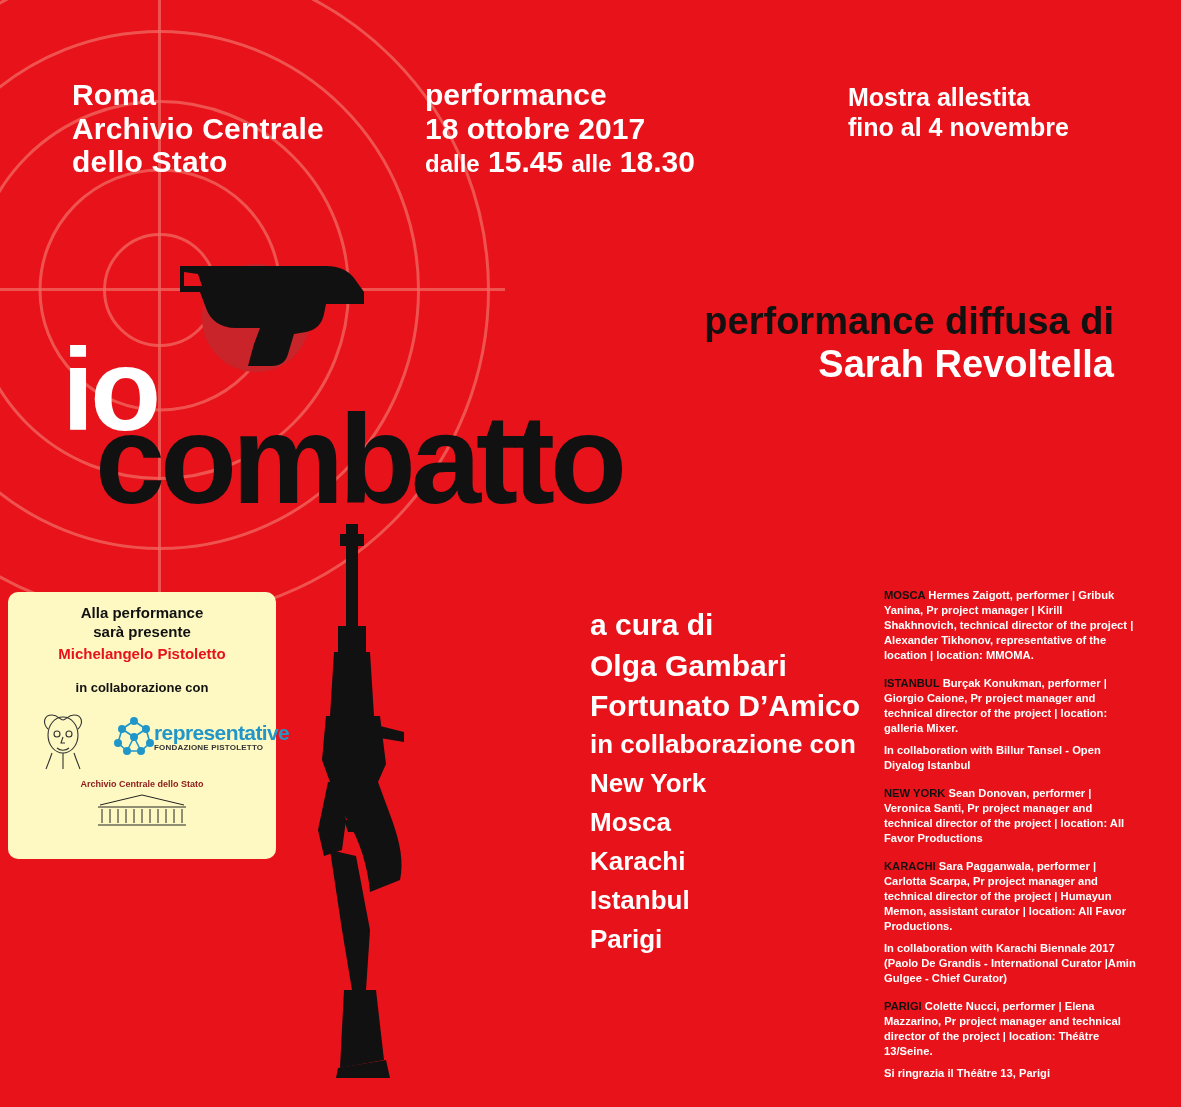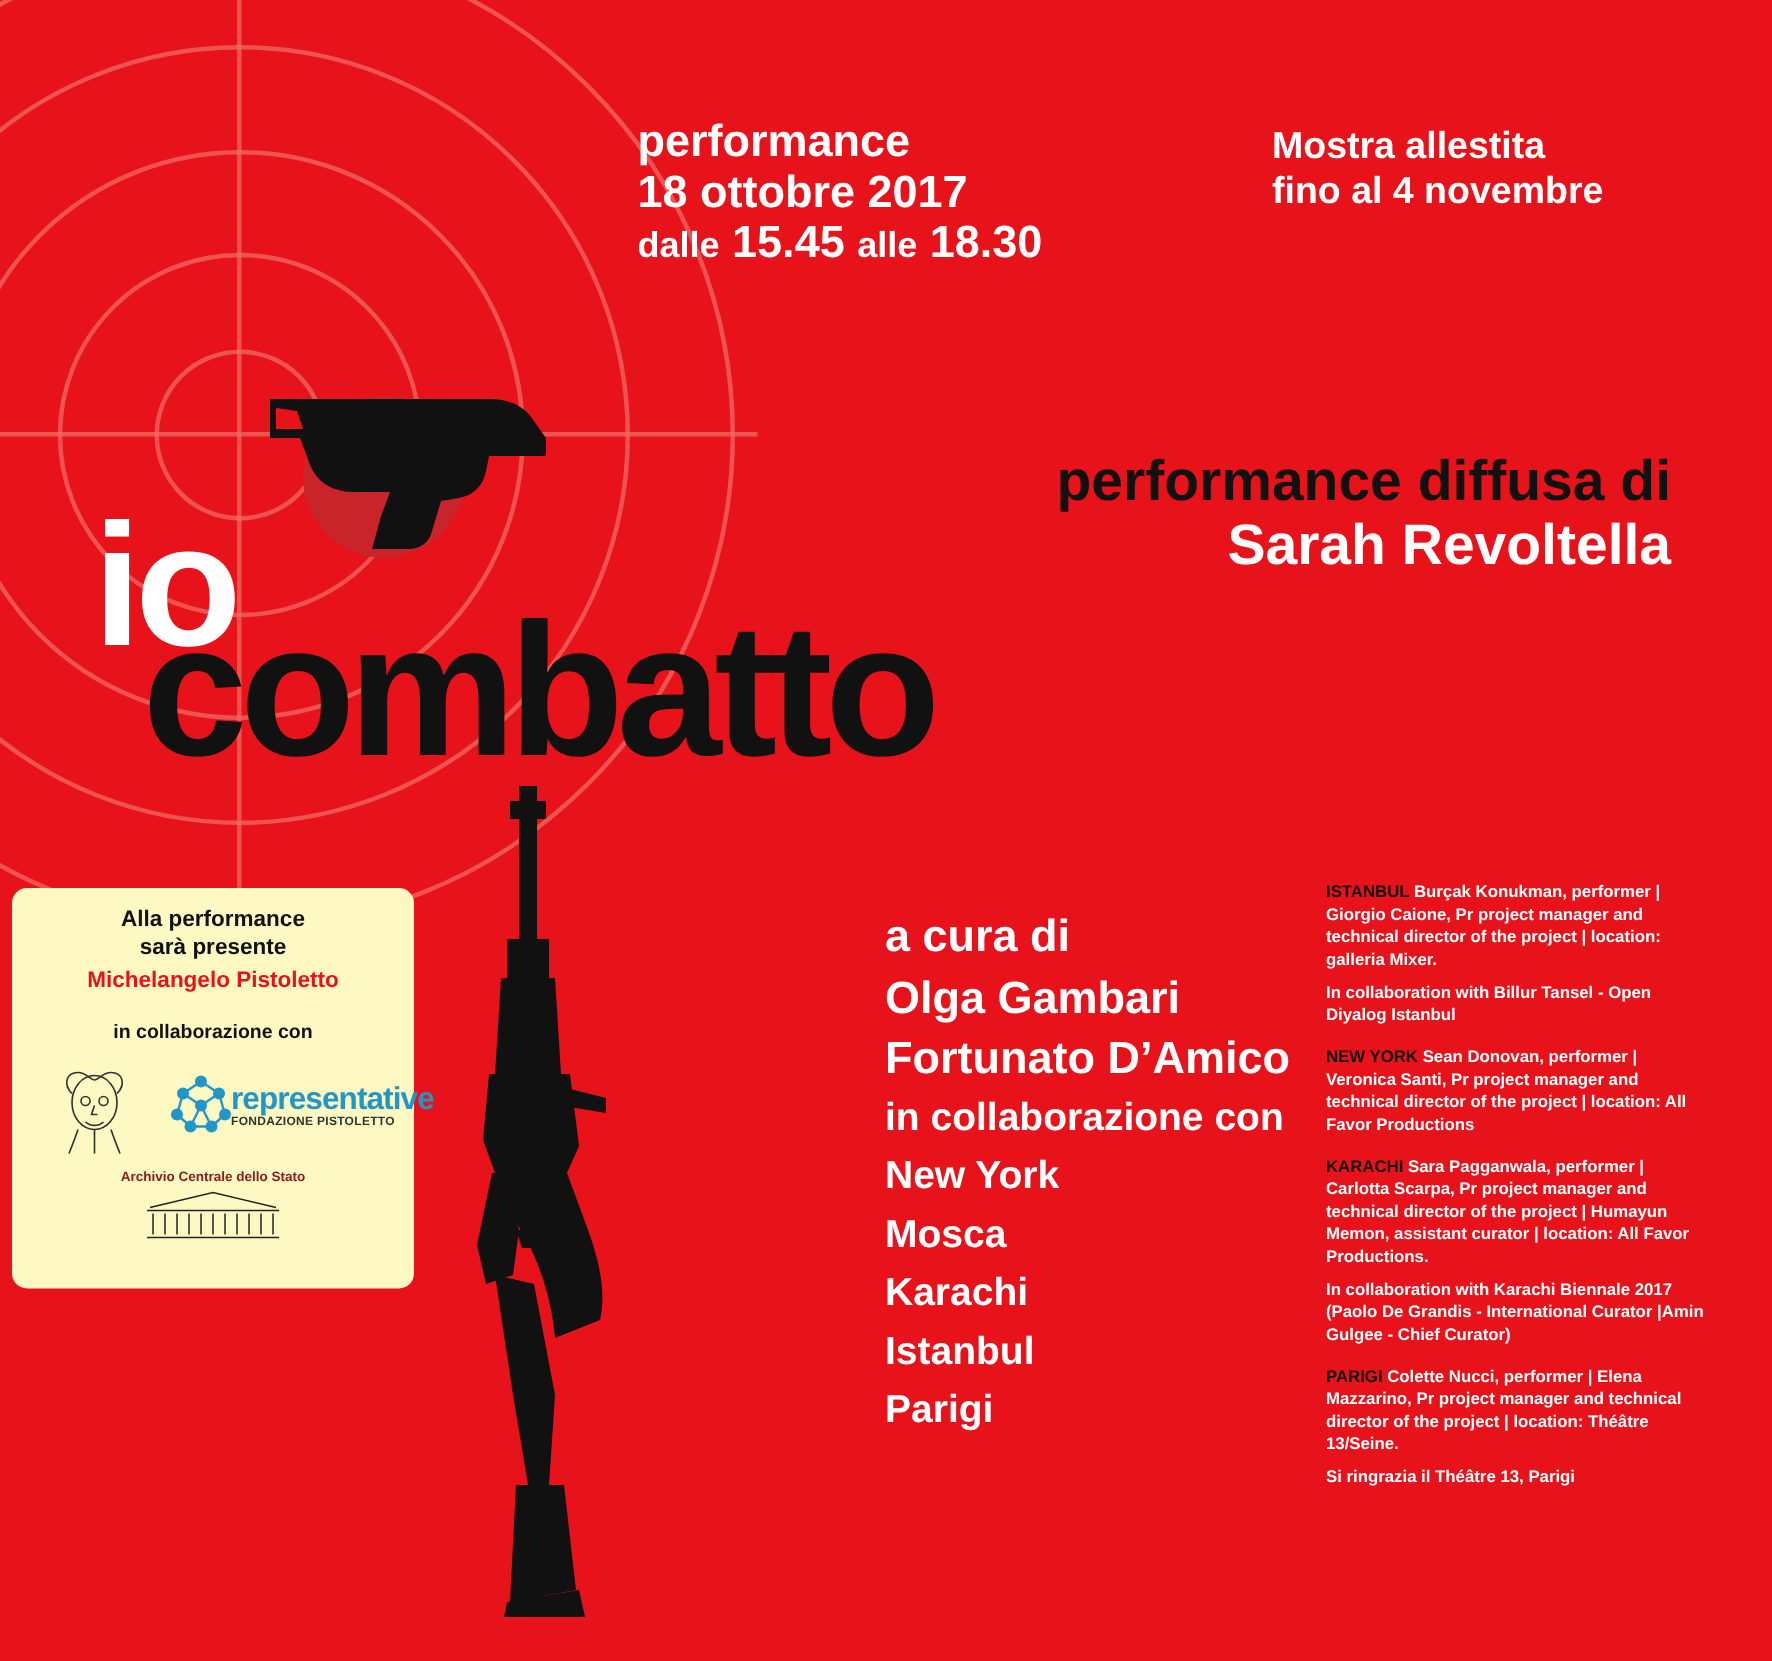--- a/index.html
+++ b/index.html
@@ -152,20 +152,25 @@
       <path fill="#111111" d="M44,300 L70,300 L72,312 L48,312 Z"></path>
 
       <path fill="#111111" d="M30,330 L56,336 L70,410 L66,470 L52,470 L42,410 Z"></path>
 
       <path fill="#111111" d="M44,470 L76,470 L84,540 L40,548 Z"></path>
 
       <path fill="#111111" d="M38,548 L86,540 L90,558 L36,558 Z"></path>
     </svg>
   </div>
 
+  <div id="hdr-left" class="hdr">
+    <div>Roma</div>
+    <div>Archivio Centrale</div>
+    <div>dello Stato</div>
+  </div>
 
   <div id="hdr-mid" class="hdr">
     <div class="big">performance</div>
     <div class="big">18 ottobre 2017</div>
     <div>
       <span class="small">dalle</span>
       <span class="big">15.45</span>
       <span class="small">alle</span>
       <span class="big">18.30</span>
     </div>
@@ -250,20 +255,24 @@
     <div>in collaborazione con</div>
     <div>New York</div>
     <div>Mosca</div>
     <div>Karachi</div>
     <div>Istanbul</div>
     <div>Parigi</div>
   </div>
 
   <div id="credits">
 
+    <div class="block">
+      <span class="city">MOSCA</span>
+      <span>Hermes Zaigott, performer | Gribuk Yanina, Pr project manager | Kirill Shakhnovich, technical director of the project | Alexander Tikhonov, representative of the location | location: MMOMA.</span>
+    </div>
 
     <div class="block">
       <span class="city">ISTANBUL</span>
       <span>Burçak Konukman, performer | Giorgio Caione, Pr project manager and technical director of the project | location: galleria Mixer.</span>
       <span class="sub">In collaboration with Billur Tansel - Open Diyalog Istanbul</span>
     </div>
 
     <div class="block">
       <span class="city">NEW YORK</span>
       <span>Sean Donovan, performer | Veronica Santi, Pr project manager and technical director of the project | location: All Favor Productions</span>

